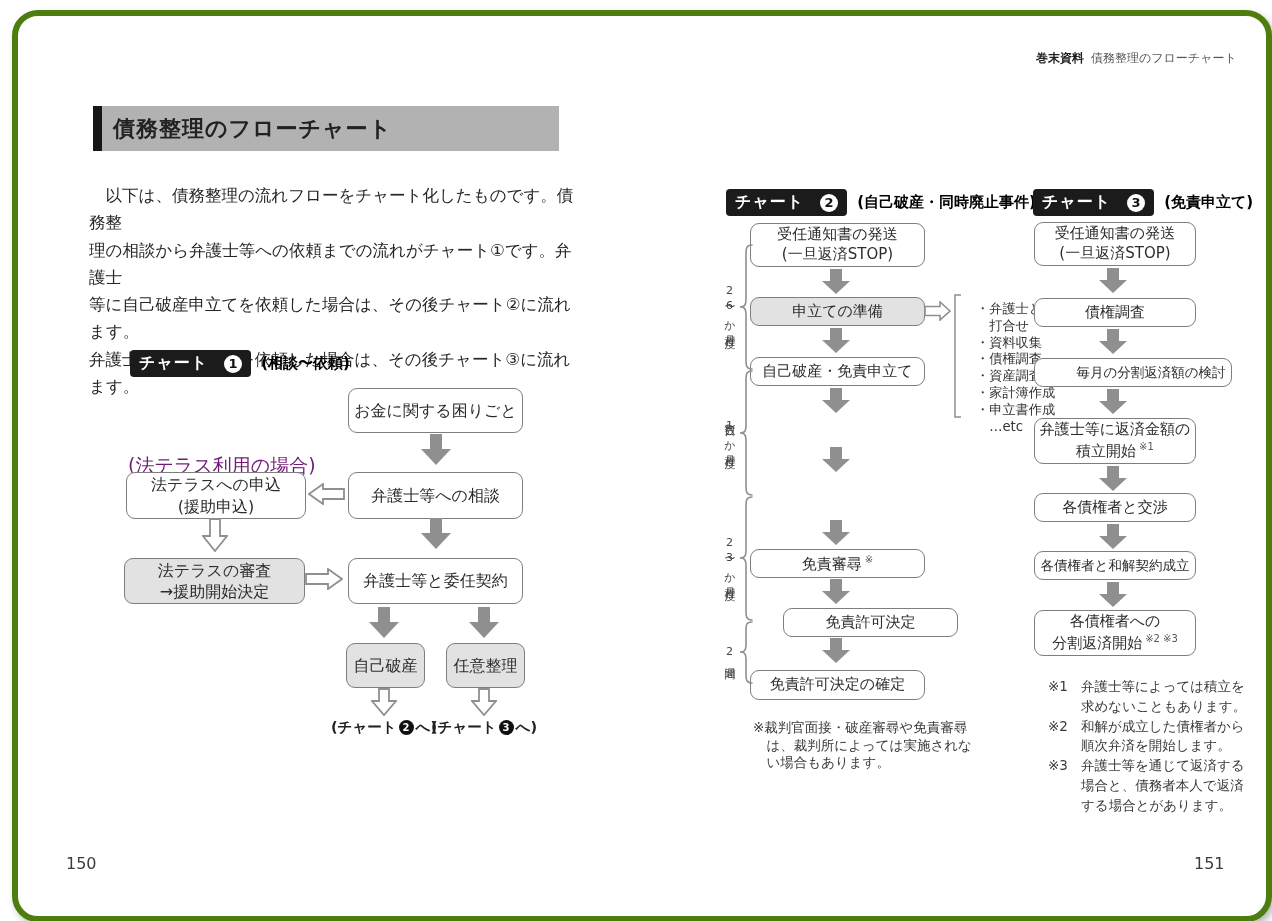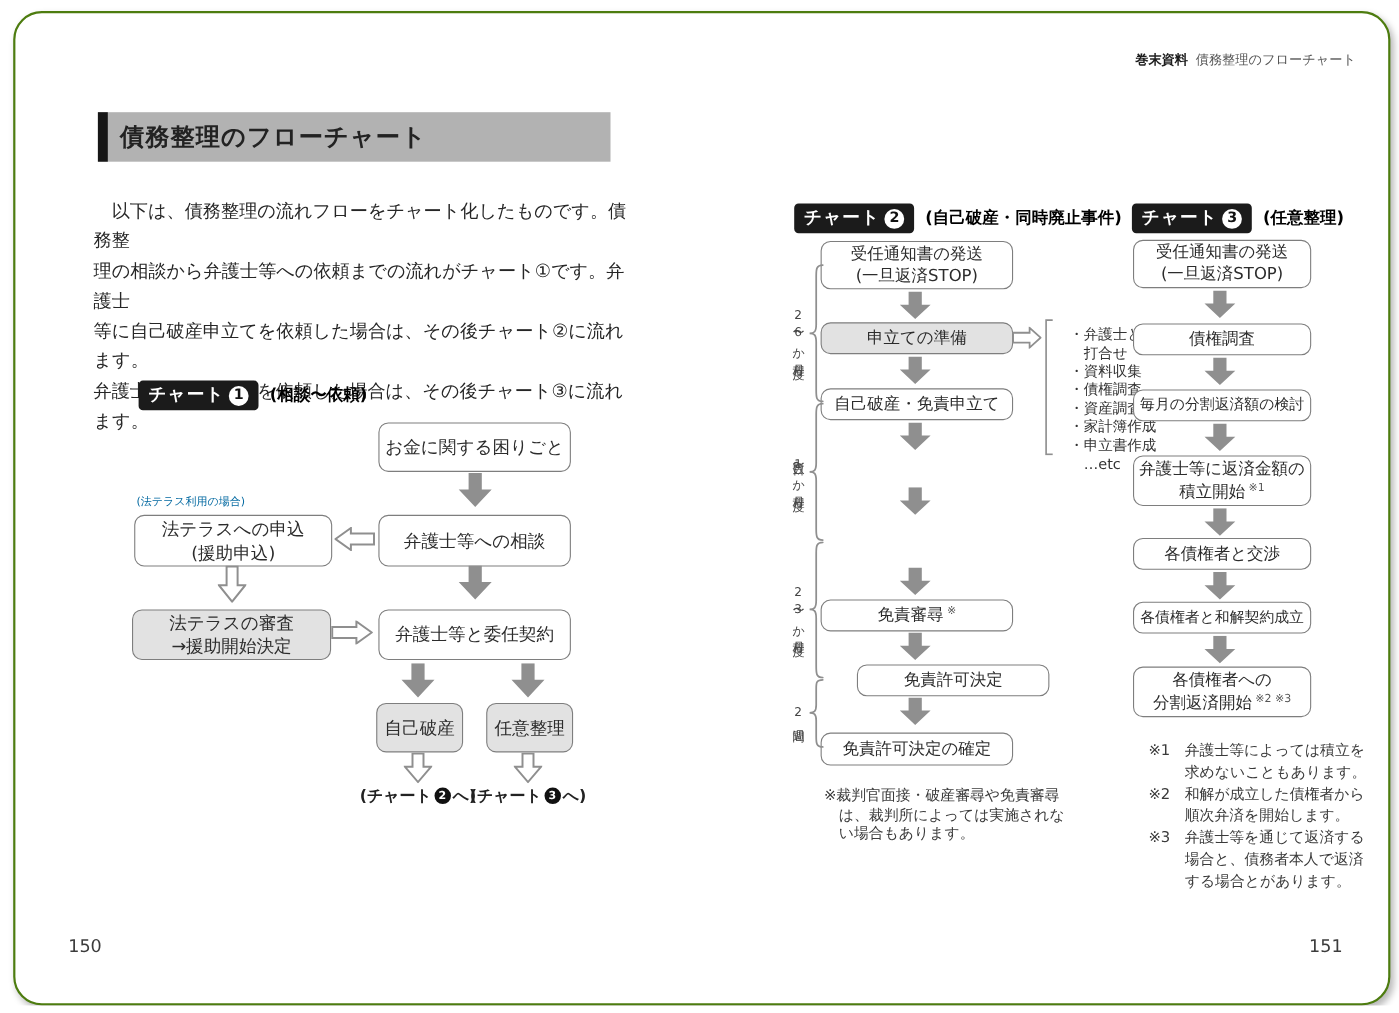--- a/index.html
+++ b/index.html
@@ -1,51 +1,51 @@
 <!DOCTYPE html>
 <html><head>
 <meta charset="utf-8">
 <style>
   html,body { margin:0; padding:0; background:#ffffff; }
   body { font-family:"DejaVu Sans", sans-serif; color:#2e2e2e; }
   #spread {
     position:relative; width:1248px; height:900px; margin:10px 0 0 12px;
-    background:#fff; border:2px solid #4d7c0f; border-radius:26px;
+    background:#fff; border:6px solid #4d7c0f; border-radius:26px;
     box-shadow:3px 4px 7px rgba(0,0,0,.28);
     overflow:hidden;
   }
 
   
   .page-head { position:absolute; left:1018px; top:34px; font-size:12px; display:flex; gap:7px; align-items:baseline; }
   .page-head .lbl { font-weight:bold; color:#1d1d1d; }
   .page-head .ttl { color:#565656; }
 
   .banner { position:absolute; left:75px; top:90px; width:466px; height:45px; background:#b2b2b2; display:flex; align-items:center; }
   .banner-bar { position:absolute; left:0; top:0; width:9px; height:45px; background:#161616; }
   .banner-title { margin-left:20px; font-size:22px; font-weight:bold; color:#222; letter-spacing:1px; }
 
   .intro { position:absolute; left:71px; top:166px; width:486px; font-size:16.5px; line-height:27.3px; white-space:pre-line; color:#262626; }
 
   .pagenum { position:absolute; font-size:16px; color:#3c3c3c; }
 
   
   .badge-row { position:absolute; display:inline-flex; align-items:center; gap:10px; }
-  .badge { display:inline-flex; align-items:center; gap:4px; height:27px; padding:0 9px; background:#1b1b1b; border-radius:4px; }
+  .badge { display:inline-flex; align-items:center; gap:16px; height:27px; padding:0 9px; background:#1b1b1b; border-radius:4px; }
   .badge .btxt { color:#fff; font-weight:bold; font-size:16px; letter-spacing:1px; }
   .badge .wnum { width:18px; height:18px; border-radius:50%; background:#fff; color:#111; font-size:13px; font-weight:bold; display:inline-flex; align-items:center; justify-content:center; }
   .badge-cap { font-size:15px; color:#000000; font-weight:bold; }
 
   
   .bx { position:absolute; background:#fff; border:1.5px solid #7e7e7e; border-radius:9px;
         display:flex; align-items:center; justify-content:center; font-size:16px; color:#2c2c2c; }
   .bx .inner { text-align:center; white-space:pre-line; line-height:1.32; }
   .bx.gray { background:#e2e2e2; }
   .bx sup { font-size:10px; color:#555; margin-left:3px; }
   .c2 { font-size:15px; }
-  .note-label { position:absolute; font-size:10px; color:#0369a1; }
+  .note-label { position:absolute; font-size:19px; color:#701a75; }
 
   .goto { position:absolute; width:160px; display:flex; align-items:center; justify-content:center; gap:1px; font-size:14.5px; font-weight:bold; color:#222; }
   .bnum { width:15px; height:15px; border-radius:50%; background:#111; color:#fff; font-size:10px; font-weight:bold; display:inline-flex; align-items:center; justify-content:center; margin:0 1px; }
 
   
   .vlabel { position:absolute; writing-mode:vertical-rl; text-orientation:upright; transform:translateY(-50%);
             font-size:11px; letter-spacing:1px; color:#444; }
   .prep-list { position:absolute; left:958px; top:285px; font-size:13.2px; line-height:16.8px; white-space:pre-line; color:#333; }
   .fnote { position:absolute; font-size:13.5px; line-height:17.5px; white-space:pre-line; color:#3a3a3a; }
   .fn3 { position:absolute; left:1030px; top:661px; display:flex; flex-direction:column; font-size:13.5px; line-height:19.8px; color:#3a3a3a; }
@@ -251,39 +251,39 @@
 
   <div class="fnote" style="left:735px; top:703px;">※裁判官面接・破産審尋や免責審尋
 　は、裁判所によっては実施されな
 　い場合もあります。</div>
 
   <div class="badge-row" style="left:1015px; top:173px;">
     <span class="badge">
       <span class="btxt">チャート</span>
       <span class="wnum">3</span>
     </span>
-    <span class="badge-cap">(任意整理)</span>
+    <span class="badge-cap">(免責申立て)</span>
   </div>
 
   <div class="bx c2" style="left:1016px; top:206px; width:160px; height:42px;">
       <div class="inner">受任通知書の発送
 (一旦返済STOP)</div>
     </div>
   <svg class="icon" style="left:1079px; top:252px;" width="32" height="26" viewBox="0 0 32 26">
       <polygon points="10,0 22,0 22,12 30,12 16,25 2,12 10,12" fill="#8f8f8f"></polygon>
     </svg>
 
   <div class="bx c2" style="left:1016px; top:282px; width:160px; height:27px;">
       <div class="inner">債権調査</div>
     </div>
   <svg class="icon" style="left:1079px; top:313px;" width="32" height="26" viewBox="0 0 32 26">
       <polygon points="10,0 22,0 22,12 30,12 16,25 2,12 10,12" fill="#8f8f8f"></polygon>
     </svg>
 
-  <div class="bx c2" style="left:1016px; top:342px; width:160px; height:27px; font-size:13.5px;">
+  <div class="bx c2" style="left:1016px; top:342px; width:160px; height:27px; font-size:13.5px;padding-left:36px;">
       <div class="inner">毎月の分割返済額の検討</div>
     </div>
   <svg class="icon" style="left:1079px; top:373px;" width="32" height="26" viewBox="0 0 32 26">
       <polygon points="10,0 22,0 22,12 30,12 16,25 2,12 10,12" fill="#8f8f8f"></polygon>
     </svg>
 
   <div class="bx c2" style="left:1016px; top:402px; width:160px; height:44px;">
       <div class="inner"><span>弁護士等に返済金額の
 積立開始</span><sup>※1</sup></div>
     </div>

